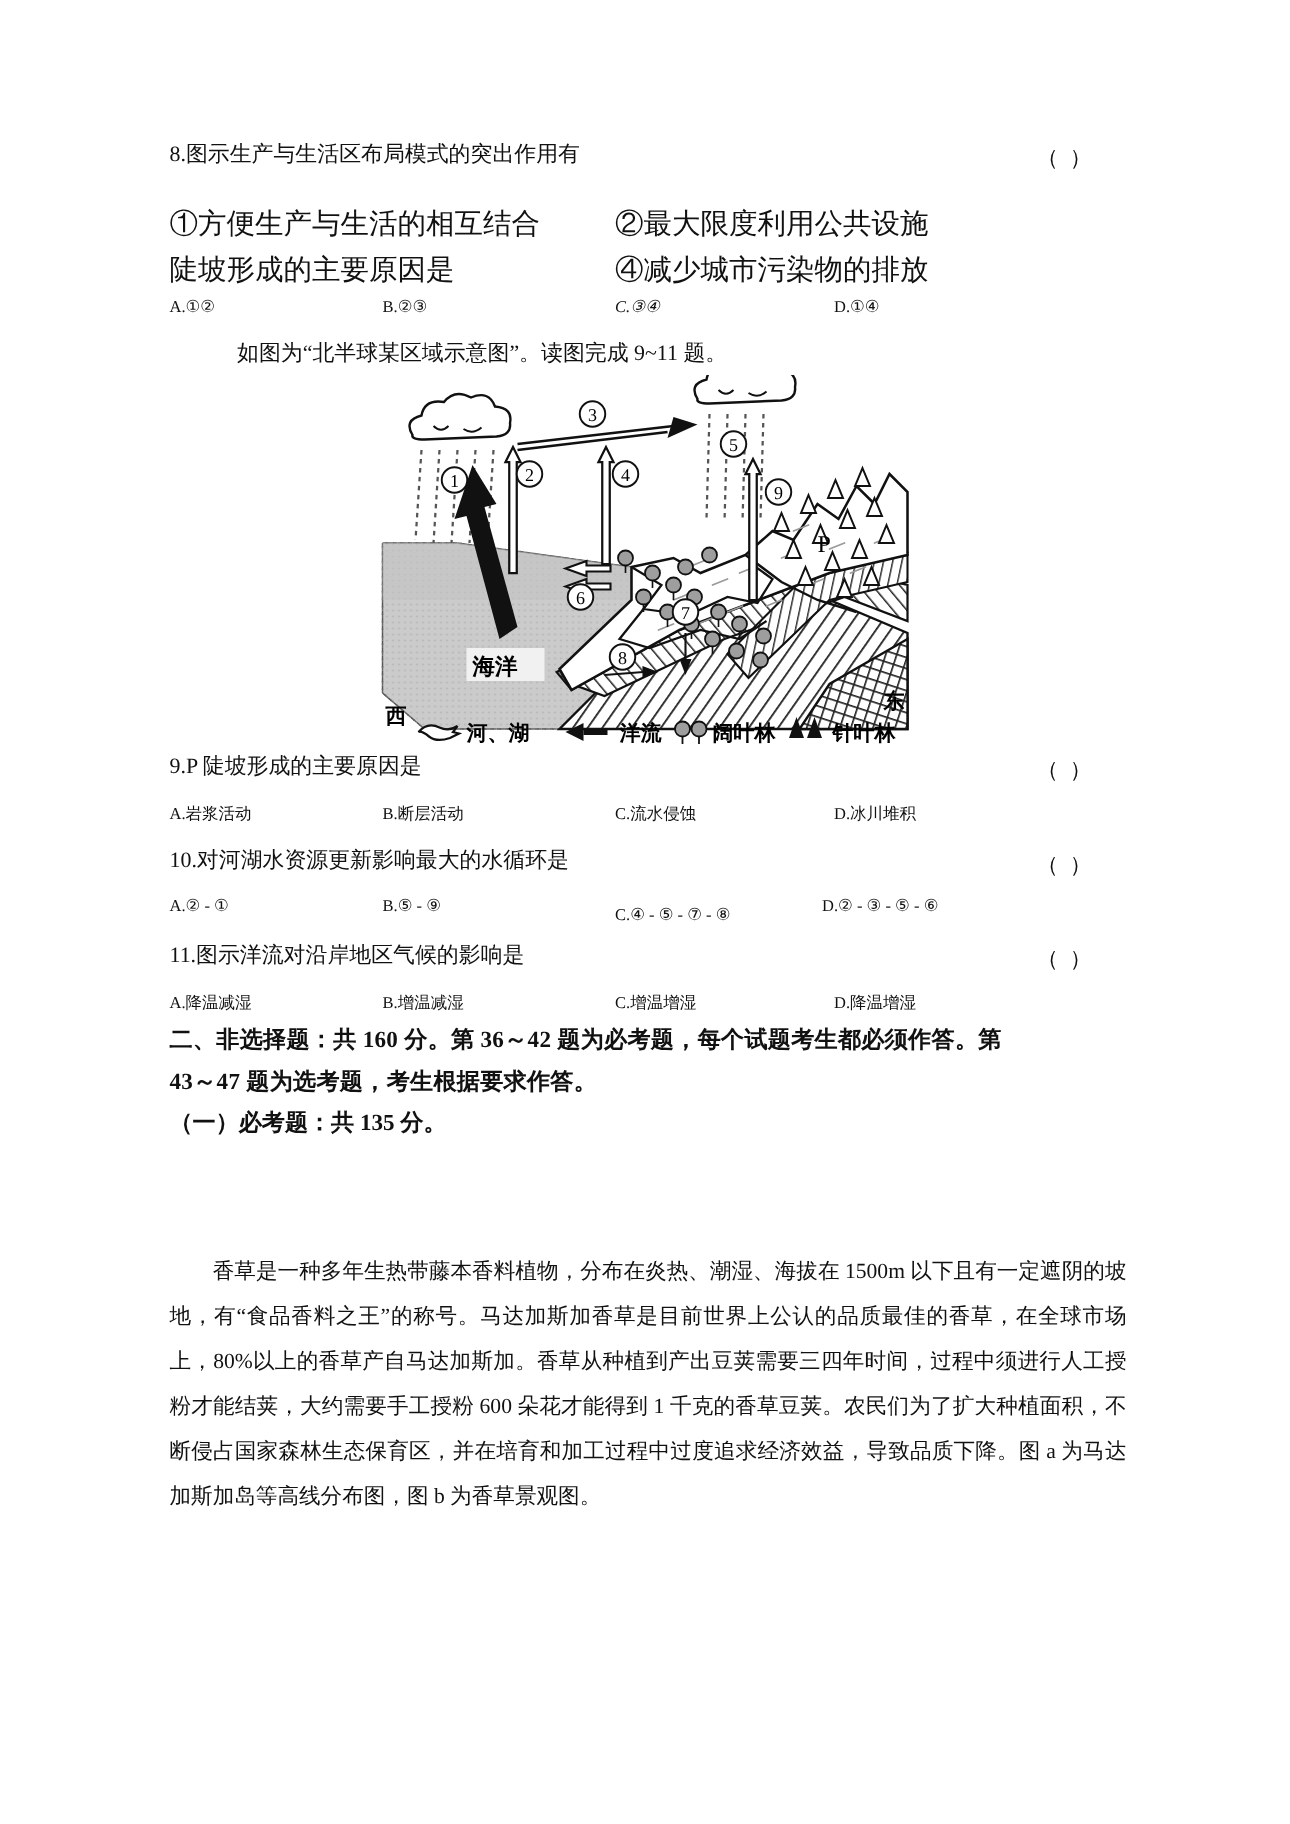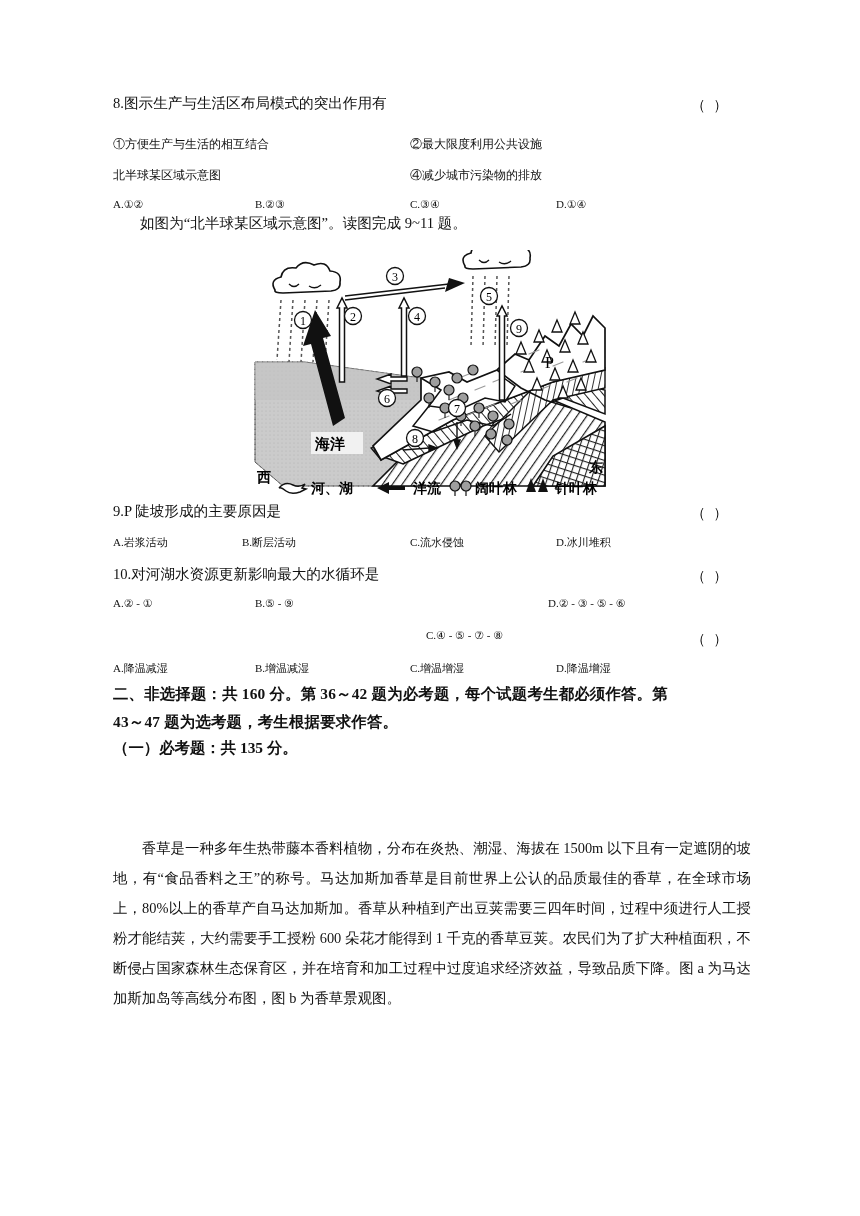--- a/index.html
+++ b/index.html
@@ -8,21 +8,21 @@
     font-family:"Liberation Serif","DejaVu Serif",serif;
     color:#111;
   }
   .page{position:absolute;left:0;top:0;width:860px;height:1216px;}
 
   
   .row{position:absolute;left:113px;width:640px;font-size:14.6px;line-height:1;white-space:nowrap;}
   .q-stem{font-size:14.6px;}
   .brk{position:absolute;left:691px;font-size:14.6px;letter-spacing:2px;}
   .opt{position:absolute;font-size:11px;white-space:nowrap;}
-  .sub{position:absolute;font-size:12px;white-space:nowrap;}
+  .sub{position:absolute;font-size:19px;white-space:nowrap;}
 
   .center-note{position:absolute;left:140px;font-size:14.6px;white-space:nowrap;}
 
   
   .sec{position:absolute;left:113px;width:650px;font-weight:bold;font-size:15.4px;
        line-height:26px;letter-spacing:.2px;}
   .sec2{position:absolute;left:113px;font-weight:bold;font-size:15.4px;white-space:nowrap;}
 
   
   .para{position:absolute;left:113px;width:638px;font-size:14.4px;line-height:30px;
@@ -37,29 +37,29 @@
 </head>
 <body>
 
 <div class="page">
 
   <div class="row q-stem" style="top:96px;">8.图示生产与生活区布局模式的突出作用有</div>
   <div class="brk" style="top:96px;">（  ）</div>
 
   <div class="sub" style="left:113px;top:136px;">①方便生产与生活的相互结合</div>
   <div class="sub" style="left:410px;top:136px;font-family:Liberation Serif, serif;">②最大限度利用公共设施</div>
-  <div class="sub" style="left:113px;top:167px;">北半球某区域示意图</div>
+  <div class="sub" style="left:113px;top:167px;">陡坡形成的主要原因是</div>
   <div class="sub" style="left:410px;top:167px;">④减少城市污染物的排放</div>
 
   <div class="opt" style="left:113px;top:198px;">A.①②</div>
   <div class="opt" style="left:255px;top:198px;text-align:center;">B.②③</div>
-  <div class="opt" style="left:410px;top:198px;">C.③④</div>
+  <div class="opt" style="left:410px;top:198px;font-style:italic;">C.③④</div>
   <div class="opt" style="left:556px;top:198px;">D.①④</div>
 
-  <div class="center-note" style="top:214px;">如图为“北半球某区域示意图”。读图完成 9~11 题。</div>
+  <div class="center-note" style="top:226px;margin-left:18px;">如图为“北半球某区域示意图”。读图完成 9~11 题。</div>
 
   <div class="figwrap">
     <svg width="354" height="248" viewBox="0 0 354 248" xmlns="http://www.w3.org/2000/svg">
       <defs>
 
         <pattern id="hatchA" width="8" height="8" patternUnits="userSpaceOnUse" patternTransform="rotate(35)">
           <rect width="8" height="8" fill="#ffffff"></rect>
           <line x1="0" y1="0" x2="0" y2="8" stroke="#222" stroke-width="2.4"></line>
         </pattern>
         <pattern id="hatchB" width="7" height="7" patternUnits="userSpaceOnUse" patternTransform="rotate(-40)">
@@ -293,31 +293,32 @@
         <polygon points="276,2 281,16 271,16"></polygon>
         <polygon points="288,2 293,16 283,16"></polygon>
       </g>
       <text x="300" y="17" font-family="DejaVu Sans, sans-serif" font-size="14" font-weight="bold">针叶林</text>
     </svg>
   </div>
 
   <div class="row q-stem" style="top:504px;">9.P 陡坡形成的主要原因是</div>
   <div class="brk" style="top:504px;">（  ）</div>
   <div class="opt" style="left:113px;top:535px;">A.岩浆活动</div>
-  <div class="opt" style="left:242px;top:535px;">B.断层活动</div>
+  <div class="opt" style="left:255px;top:535px;">B.断层活动</div>
   <div class="opt" style="left:410px;top:535px;">C.流水侵蚀</div>
   <div class="opt" style="left:556px;top:535px;">D.冰川堆积</div>
 
   <div class="row q-stem" style="top:567px;">10.对河湖水资源更新影响最大的水循环是</div>
   <div class="brk" style="top:567px;">（  ）</div>
   <div class="opt" style="left:113px;top:597px;">A.② - ①</div>
   <div class="opt" style="left:255px;top:597px;">B.⑤ - ⑨</div>
-  <div class="opt" style="left:410px;top:629px;margin-left:16px;">C.④ - ⑤ - ⑦ - ⑧</div>
+  <div class="opt" style="left:410px;top:603px;">C.④ - ⑤ - ⑦ - ⑧</div>
   <div class="opt" style="left:548px;top:597px;">D.② - ③ - ⑤ - ⑥</div>
 
+  <div class="row q-stem" style="top:630px;">11.图示洋流对沿岸地区气候的影响是</div>
   <div class="brk" style="top:630px;">（  ）</div>
   <div class="opt" style="left:113px;top:661px;">A.降温减湿</div>
   <div class="opt" style="left:255px;top:661px;">B.增温减湿</div>
   <div class="opt" style="left:410px;top:661px;">C.增温增湿</div>
   <div class="opt" style="left:556px;top:661px;">D.降温增湿</div>
 
   <div class="sec" style="top:681px;">二、非选择题：共 160 分。第 36～42 题为必考题，每个试题考生都必须作答。第</div>
   <div class="sec" style="top:709px;">43～47 题为选考题，考生根据要求作答。</div>
   <div class="sec2" style="top:738px;">（一）必考题：共 135 分。</div>
 

